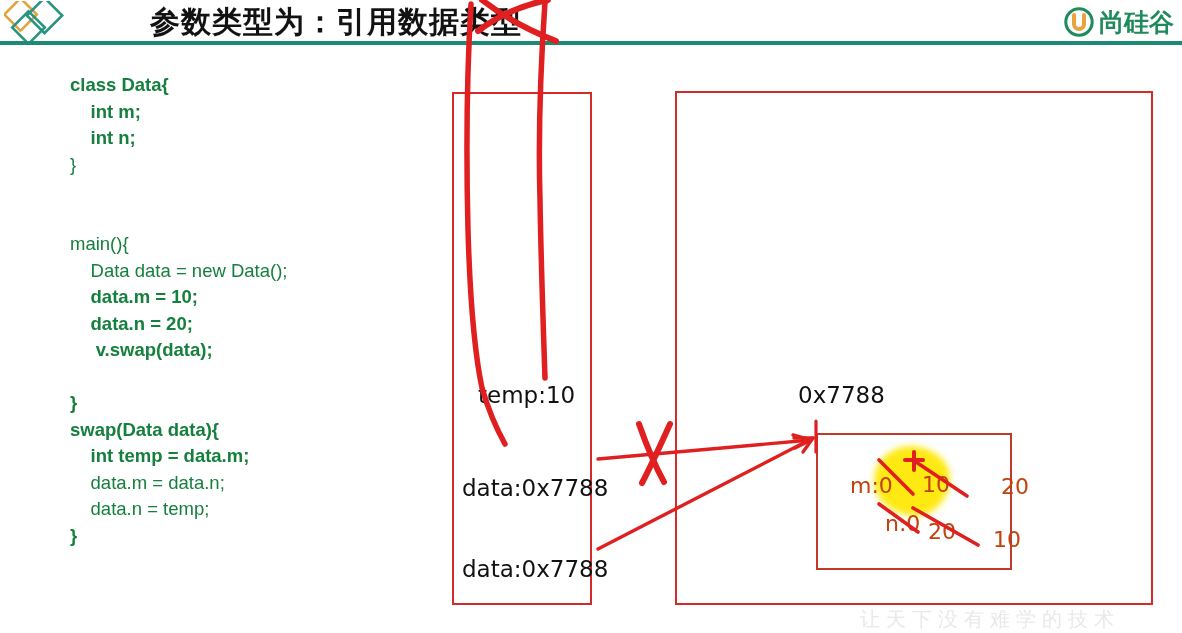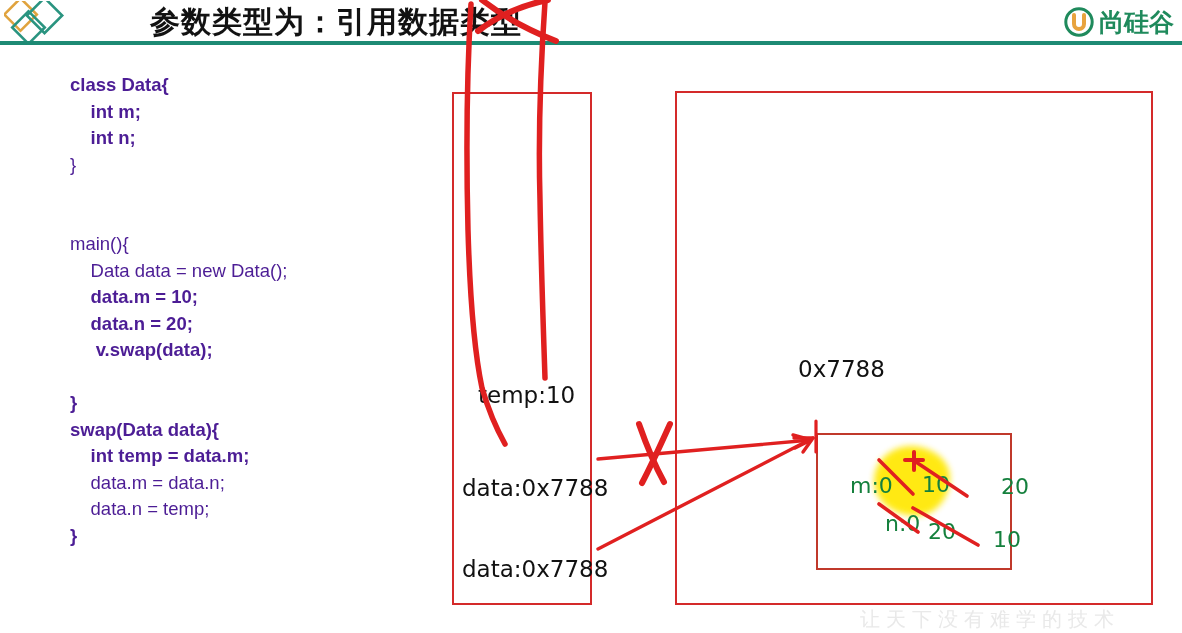--- a/index.html
+++ b/index.html
@@ -63,21 +63,21 @@
   }
 
   
   #code-block {
     position: absolute;
     left: 70px; top: 72px;
     width: 330px;
     font-family: "Liberation Sans", "DejaVu Sans", sans-serif;
     font-size: 18.5px;
     line-height: 26.5px;
-    color: #4c1d95;
+    color: #15803d;
     white-space: pre;
   }
   .code-line { height: 26.5px; white-space: pre; }
   .code-line.bold { font-weight: 700; }
   .code-line.blank { height: 26.5px; }
 
   
   .mem-box {
     position: absolute;
     border: 2px solid #d42a2a;
@@ -97,26 +97,26 @@
   .mem-label {
     position: absolute;
     font-size: 23px;
     color: #111111;
     white-space: nowrap;
     font-family: "DejaVu Sans", "Liberation Sans", sans-serif;
   }
   #lbl-temp      { left: 478px; top: 382px; }
   #lbl-data-1    { left: 462px; top: 475px; }
   #lbl-data-2    { left: 462px; top: 556px; }
-  #lbl-addr      { left: 798px; top: 356px; }
+  #lbl-addr      { left: 798px; top: 382px; }
 
   .field-label {
     position: absolute;
     font-size: 22px;
-    color: #15803d;
+    color: #c2410c;
     white-space: nowrap;
     font-family: "DejaVu Sans", "Liberation Sans", sans-serif;
   }
   #fld-m-init { left: 850px; top: 473px; }
   #fld-m-v1   { left: 922px; top: 472px; }
   #fld-m-v2   { left: 1001px; top: 474px; }
   #fld-n-init { left: 853px; top: 511px; margin-left: 32px; }
   #fld-n-v1   { left: 928px; top: 519px; }
   #fld-n-v2   { left: 993px; top: 527px; }
 

